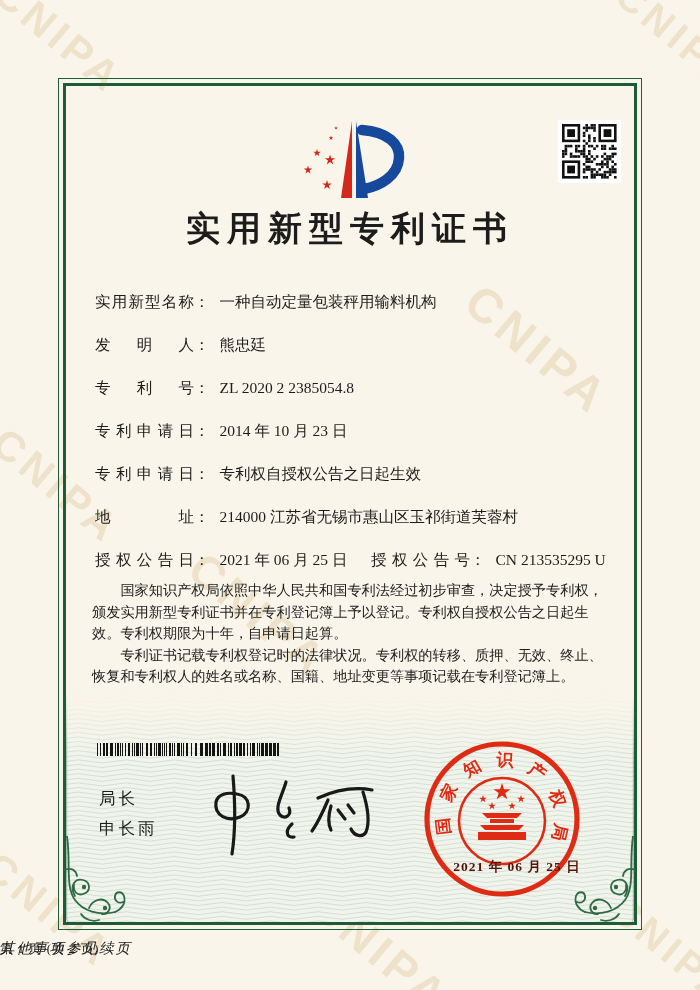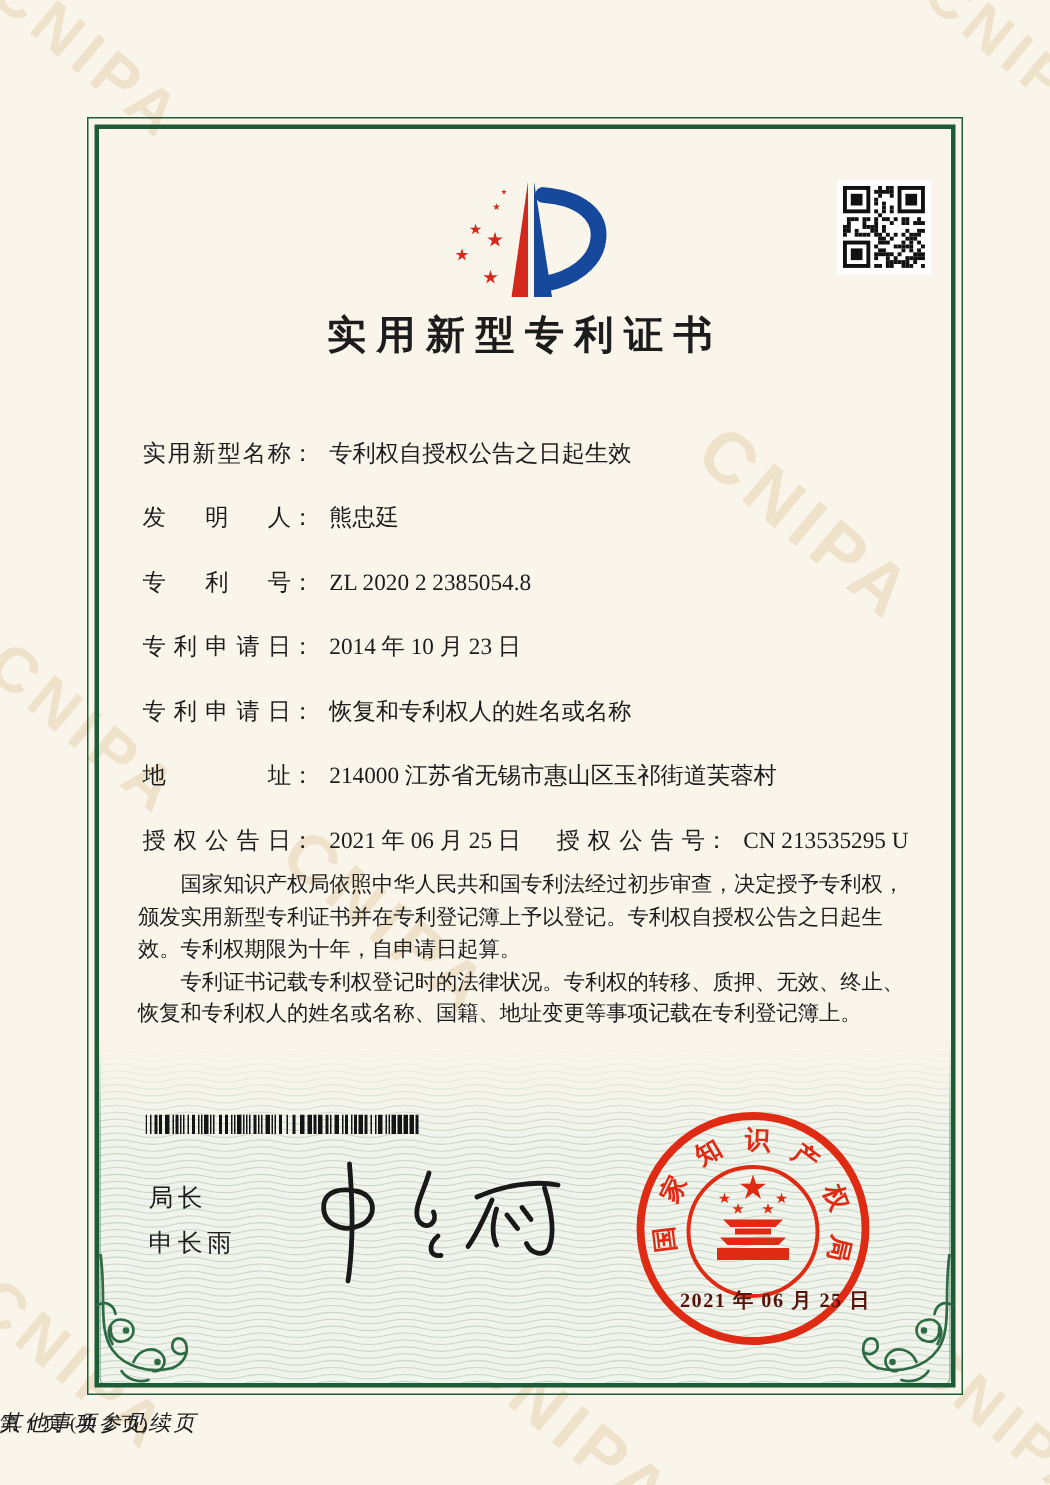--- a/index.html
+++ b/index.html
@@ -9,21 +9,21 @@
       letter-spacing:5px;color:#e9d6b6;opacity:.6;transform:rotate(40deg);white-space:nowrap;pointer-events:none;}
   .frame-outer{position:absolute;left:58px;top:78px;width:582px;height:850px;border:1.5px solid #1d5c37;z-index:4;}
   .frame-inner{position:absolute;left:4px;top:4px;right:4px;bottom:4px;border:3px solid #1d5c37;}
   .panel{position:absolute;left:66px;top:692px;width:568px;height:233px;z-index:1;}
   .panel-fade{position:absolute;left:66px;top:692px;width:568px;height:66px;z-index:2;
       background:linear-gradient(#faf5ea,rgba(250,245,234,0));}
   .flourish{position:absolute;z-index:5;}
   .cert-no{position:absolute;left:88px;top:112px;font-size:15px;letter-spacing:2.5px;z-index:5;}
   .logo{position:absolute;left:292px;top:106px;z-index:5;}
   .qr{position:absolute;left:558px;top:120px;z-index:5;}
-  .title{position:absolute;left:0;width:100%;top:206px;text-align:center;font-size:26px;
+  .title{position:absolute;left:0;width:100%;top:206px;text-align:center;font-size:34px;
       font-weight:bold;letter-spacing:7px;z-index:5;}
   .field{position:absolute;left:95px;font-size:15.5px;white-space:nowrap;z-index:5;}
   .lbl{display:inline-block;width:99px;text-align:justify;text-align-last:justify;}
   .val{margin-left:10px;}
   .pair2{position:absolute;left:276px;top:0;}
   .paras{position:absolute;left:92px;top:580px;width:518px;font-size:14.2px;line-height:21.5px;
       z-index:5;}
   .paras p{margin:0;text-indent:2em;}
   .barcode{position:absolute;left:97px;top:743px;z-index:5;}
   .signer-title{position:absolute;left:99px;top:788px;font-family:Liberation Serif, serif;
@@ -287,33 +287,33 @@
       <rect x="56" y="32.6" width="2.6" height="2.6" fill="#111"></rect>
       <rect x="56" y="43" width="2.6" height="2.6" fill="#111"></rect>
       <rect x="56" y="48.2" width="2.6" height="2.6" fill="#111"></rect>
       <rect x="56" y="50.800000000000004" width="2.6" height="2.6" fill="#111"></rect>
       <rect x="56" y="56" width="2.6" height="2.6" fill="#111"></rect>
     </svg>
 
   <div class="title">实用新型专利证书</div>
 
   <div class="field" style="top:292px">
-    <span class="lbl">实用新型名称</span><span>：</span><span class="val">专利权自授权公告之日起生效</span>
+    <span class="lbl">实用新型名称</span><span>：</span><span class="val">一种自动定量包装秤用输料机构</span>
   </div>
   <div class="field" style="top:335px">
     <span class="lbl">发明人</span><span>：</span><span class="val">熊忠廷</span>
   </div>
   <div class="field" style="top:378px">
     <span class="lbl">专利号</span><span>：</span><span class="val">ZL 2020 2 2385054.8</span>
   </div>
   <div class="field" style="top:421px">
     <span class="lbl">专利申请日</span><span>：</span><span class="val">2014 年 10 月 23 日</span>
   </div>
   <div class="field" style="top:464px">
-    <span class="lbl">专利申请日</span><span>：</span><span class="val">恢复和专利权人的姓名或名称</span>
+    <span class="lbl">专利申请日</span><span>：</span><span class="val">专利权自授权公告之日起生效</span>
   </div>
   <div class="field" style="top:507px">
     <span class="lbl">地址</span><span>：</span><span class="val">214000 江苏省无锡市惠山区玉祁街道芙蓉村</span>
   </div>
   <div class="field" style="top:550px">
     <span class="lbl">授权公告日</span><span>：</span><span class="val">2021 年 06 月 25 日</span>
     <span class="pair2"><span class="lbl">授权公告号</span><span>：</span><span class="val">CN 213535295 U</span></span>
   </div>
 
   <div class="paras">

